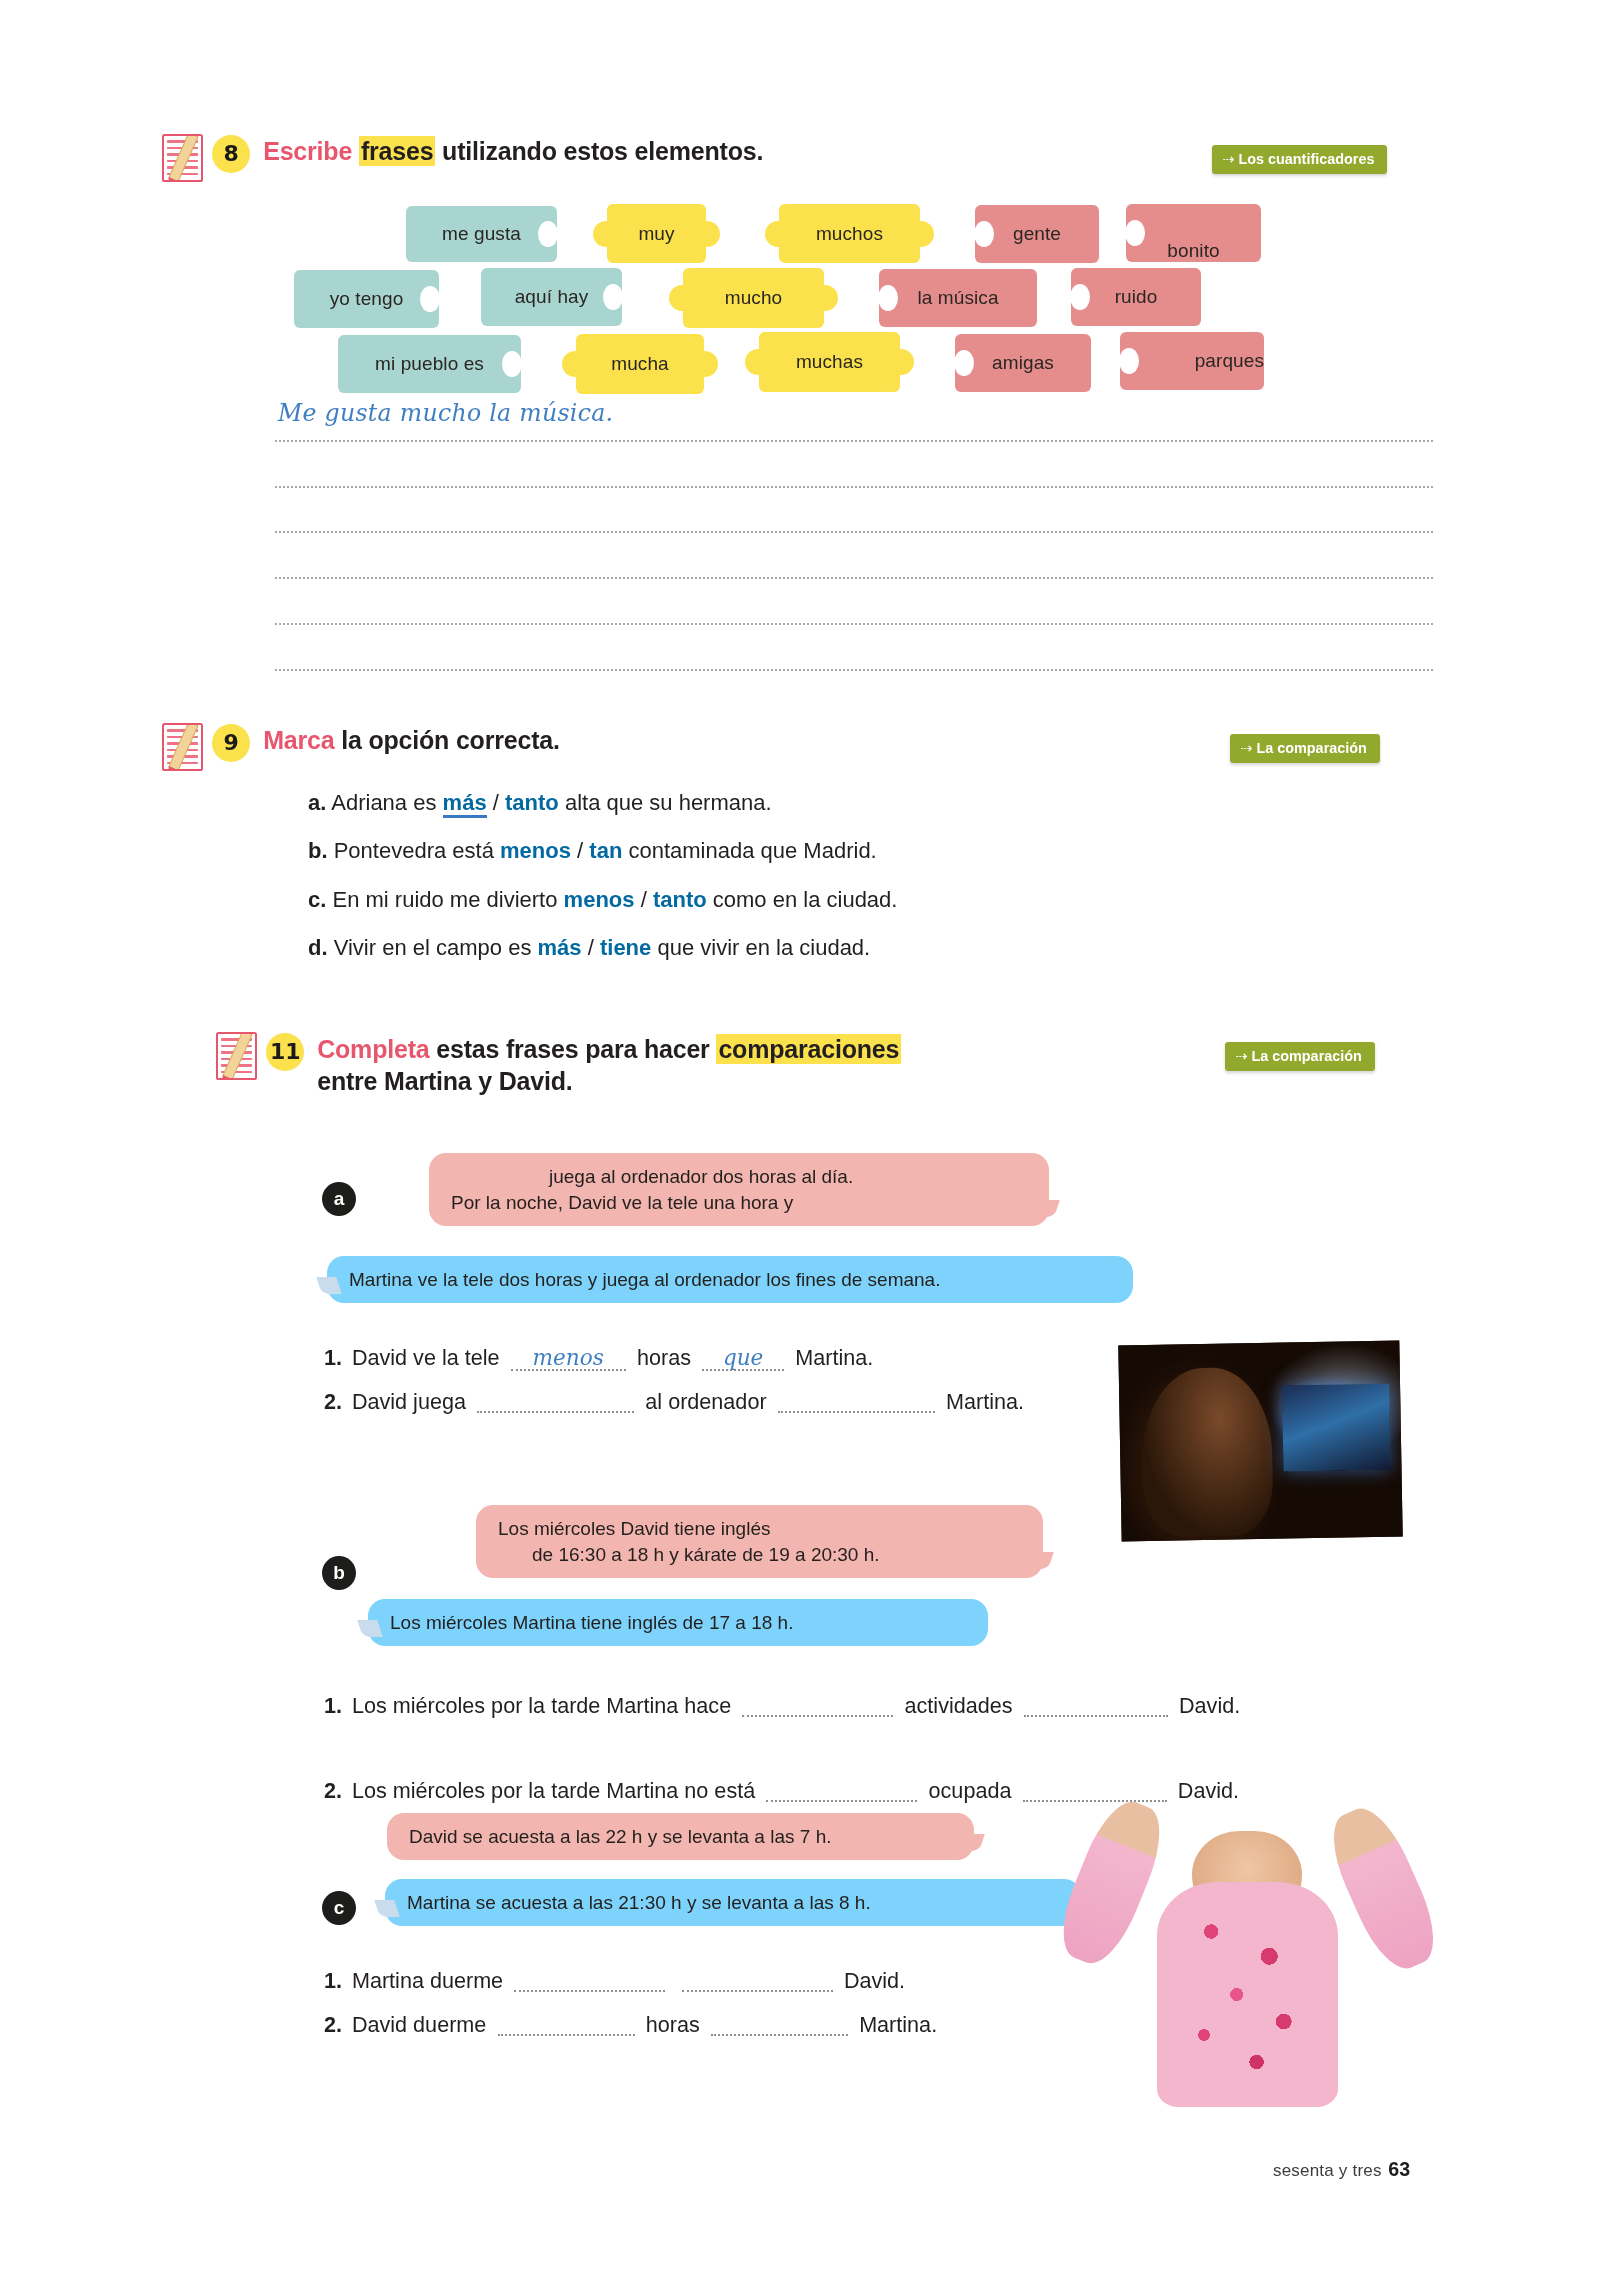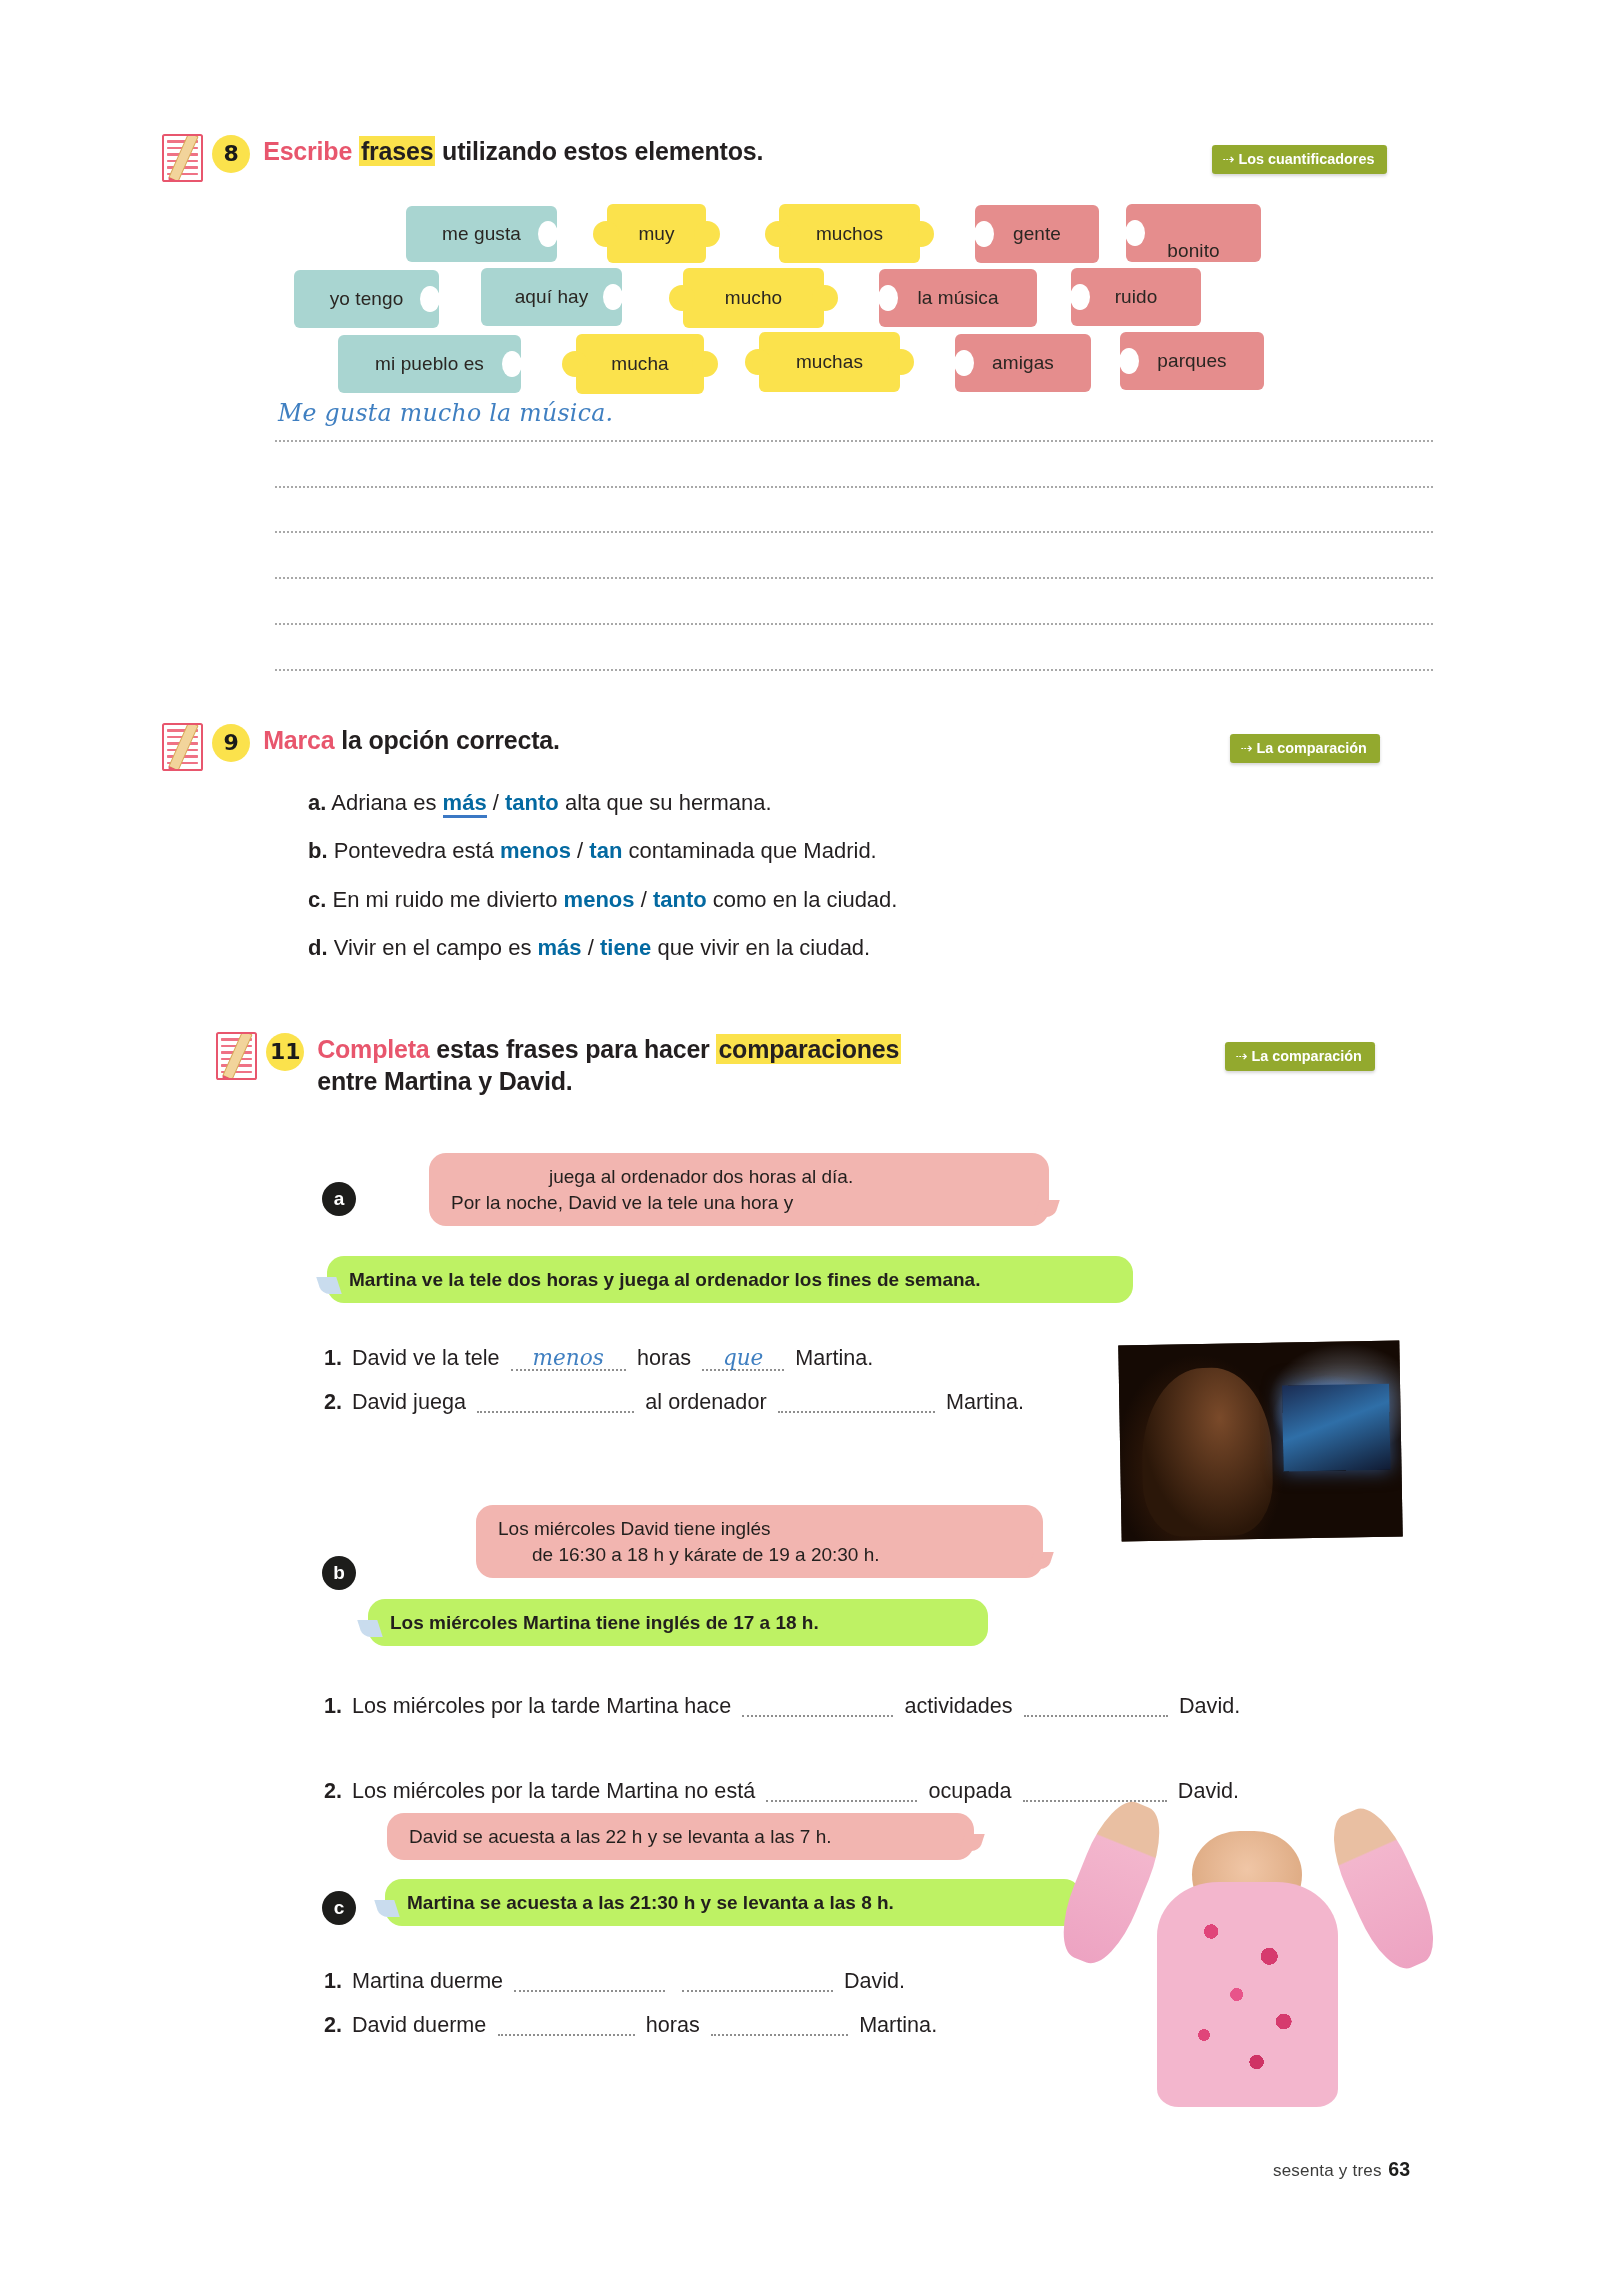--- a/index.html
+++ b/index.html
@@ -93,21 +93,21 @@
   .q-item .ltr{font-weight:bold;}
   .q-item .opt{color:#0369a1;font-weight:bold;}
   .q-item .opt.chosen{border-bottom:3.3px solid #3b78c4;}
 
   
   .bubble{
     position:absolute;font-size:19px;line-height:1.38;color:#221f1d;
     padding:10.5px 22px;border-radius:17px;
   }
   .bubble.pink{background:#f2b5b0;}
-  .bubble.blue{background:#bef264;font-weight:bold;}
+  .bubble.blue{background:#7dd3fc;}
   .bubble .tail{position:absolute;width:19.6px;height:17px;}
   .bubble.pink .tail{background:#f2b5b0;right:-7.9px;bottom:9.2px;
     border-radius:0 0 40% 0;transform:skewX(-18deg);}
   .bubble.blue .tail{background:#c9dcee;left:-7.9px;bottom:9.2px;
     border-radius:0 0 0 40%;transform:skewX(18deg);}
 
   .ltr-badge{
     position:absolute;width:34px;height:34px;border-radius:50%;background:#1d1d1b;
     color:#fff;display:flex;align-items:center;justify-content:center;
     font-size:19px;font-weight:bold;font-family:"Liberation Sans",sans-serif;
@@ -272,21 +272,21 @@
       </div>
     <div class="pc yellow" style="left:759px;top:332px;width:141px;height:60px;">
         <span>muchas</span>
         <i class="knob-l"></i>
         <i class="knob-r"></i>
       </div>
     <div class="pc pink" style="left:955px;top:334px;width:136px;height:58px;">
         <span>amigas</span>
         <i class="notch-r" style="left:-0.7px;right:auto;"></i>
       </div>
-    <div class="pc pink" style="left:1120px;top:332px;width:144px;height:58px;">
+    <div class="pc pink" style="left:1120px;top:332px;width:144px;height:58px;justify-content:flex-end;">
         <span>parques</span>
         <i class="notch-r" style="left:-0.7px;right:auto;"></i>
       </div>
   </div>
 
   <div class="ans-hand" style="left:278px;top:399px;">Me gusta mucho la música.</div>
   <div class="wline" style="left:275px;top:440px;width:1158px;"></div>
   <div class="wline" style="left:275px;top:486px;width:1158px;"></div>
   <div class="wline" style="left:275px;top:531px;width:1158px;"></div>
   <div class="wline" style="left:275px;top:577px;width:1158px;"></div>

